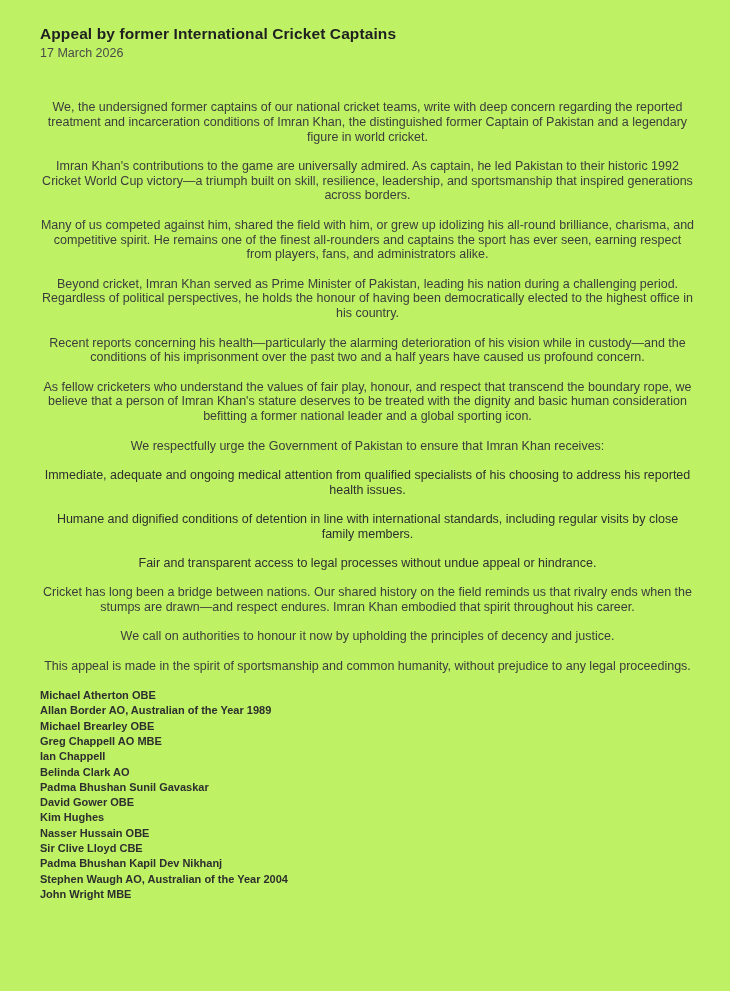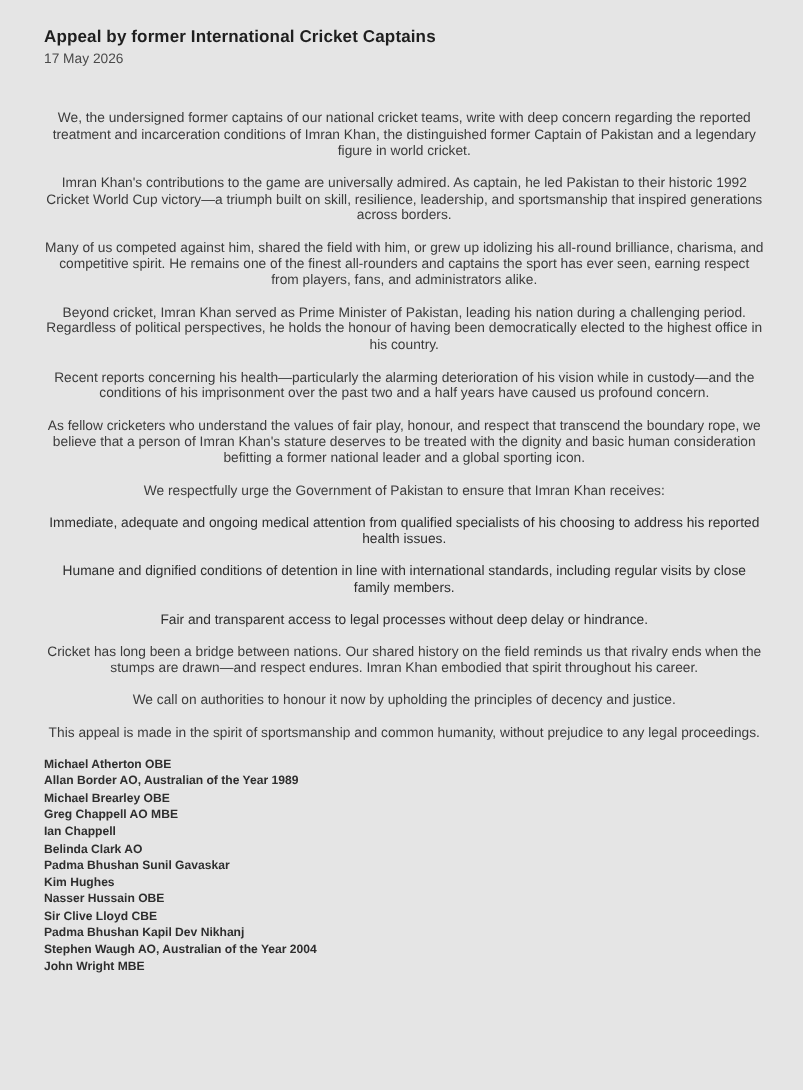--- a/index.html
+++ b/index.html
@@ -3,21 +3,21 @@
 <meta charset="utf-8">
 <style>
   * { margin: 0; padding: 0; box-sizing: border-box; }
   html, body {
     background: #ffffff;
     font-family: "Liberation Sans", "DejaVu Sans", sans-serif;
   }
   .page {
     width: 730px;
     height: 991px;
-    background: #e5e5e5;
+    background: #bef264;
     padding: 25px 35px 20px 40px;
     overflow: hidden;
   }
   .doc-title {
     font-size: 15.5px;
     font-weight: bold;
     color: #1f1f1f;
     letter-spacing: 0.1px;
   }
   .doc-date {
@@ -52,45 +52,46 @@
     color: #2e2e2e;
   }
   .signatory { display: block; }
 </style>
 </head>
 <body>
 
 <div class="page">
 
   <h1 class="doc-title">Appeal by former International Cricket Captains</h1>
-  <div class="doc-date">17 May 2026</div>
+  <div class="doc-date">17 March 2026</div>
 
   <p class="para">We, the undersigned former captains of our national cricket teams, write with deep concern regarding the reported treatment and incarceration conditions of Imran Khan, the distinguished former Captain of Pakistan and a legendary figure in world cricket.</p>
   <p class="para">Imran Khan's contributions to the game are universally admired. As captain, he led Pakistan to their historic 1992 Cricket World Cup victory—a triumph built on skill, resilience, leadership, and sportsmanship that inspired generations across borders.</p>
   <p class="para">Many of us competed against him, shared the field with him, or grew up idolizing his all-round brilliance, charisma, and competitive spirit. He remains one of the finest all-rounders and captains the sport has ever seen, earning respect from players, fans, and administrators alike.</p>
   <p class="para">Beyond cricket, Imran Khan served as Prime Minister of Pakistan, leading his nation during a challenging period. Regardless of political perspectives, he holds the honour of having been democratically elected to the highest office in his country.</p>
   <p class="para">Recent reports concerning his health—particularly the alarming deterioration of his vision while in custody—and the conditions of his imprisonment over the past two and a half years have caused us profound concern.</p>
   <p class="para">As fellow cricketers who understand the values of fair play, honour, and respect that transcend the boundary rope, we believe that a person of Imran Khan's stature deserves to be treated with the dignity and basic human consideration befitting a former national leader and a global sporting icon.</p>
   <p class="para">We respectfully urge the Government of Pakistan to ensure that Imran Khan receives:</p>
   <p class="para bold">Immediate, adequate and ongoing medical attention from qualified specialists of his choosing to address his reported health issues.</p>
   <p class="para bold">Humane and dignified conditions of detention in line with international standards, including regular visits by close family members.</p>
-  <p class="para bold">Fair and transparent access to legal processes without deep delay or hindrance.</p>
+  <p class="para bold">Fair and transparent access to legal processes without undue appeal or hindrance.</p>
   <p class="para">Cricket has long been a bridge between nations. Our shared history on the field reminds us that rivalry ends when the stumps are drawn—and respect endures. Imran Khan embodied that spirit throughout his career.</p>
   <p class="para">We call on authorities to honour it now by upholding the principles of decency and justice.</p>
   <p class="para">This appeal is made in the spirit of sportsmanship and common humanity, without prejudice to any legal proceedings.</p>
 
 
   <div class="signatories">
     <span class="signatory">Michael Atherton OBE</span>
     <span class="signatory">Allan Border AO, Australian of the Year 1989</span>
     <span class="signatory">Michael Brearley OBE</span>
     <span class="signatory">Greg Chappell AO MBE</span>
     <span class="signatory">Ian Chappell</span>
     <span class="signatory">Belinda Clark AO</span>
     <span class="signatory">Padma Bhushan Sunil Gavaskar</span>
+    <span class="signatory">David Gower OBE</span>
     <span class="signatory">Kim Hughes</span>
     <span class="signatory">Nasser Hussain OBE</span>
     <span class="signatory">Sir Clive Lloyd CBE</span>
     <span class="signatory">Padma Bhushan Kapil Dev Nikhanj</span>
     <span class="signatory">Stephen Waugh AO, Australian of the Year 2004</span>
     <span class="signatory">John Wright MBE</span>
   </div>
 
 </div>
 

